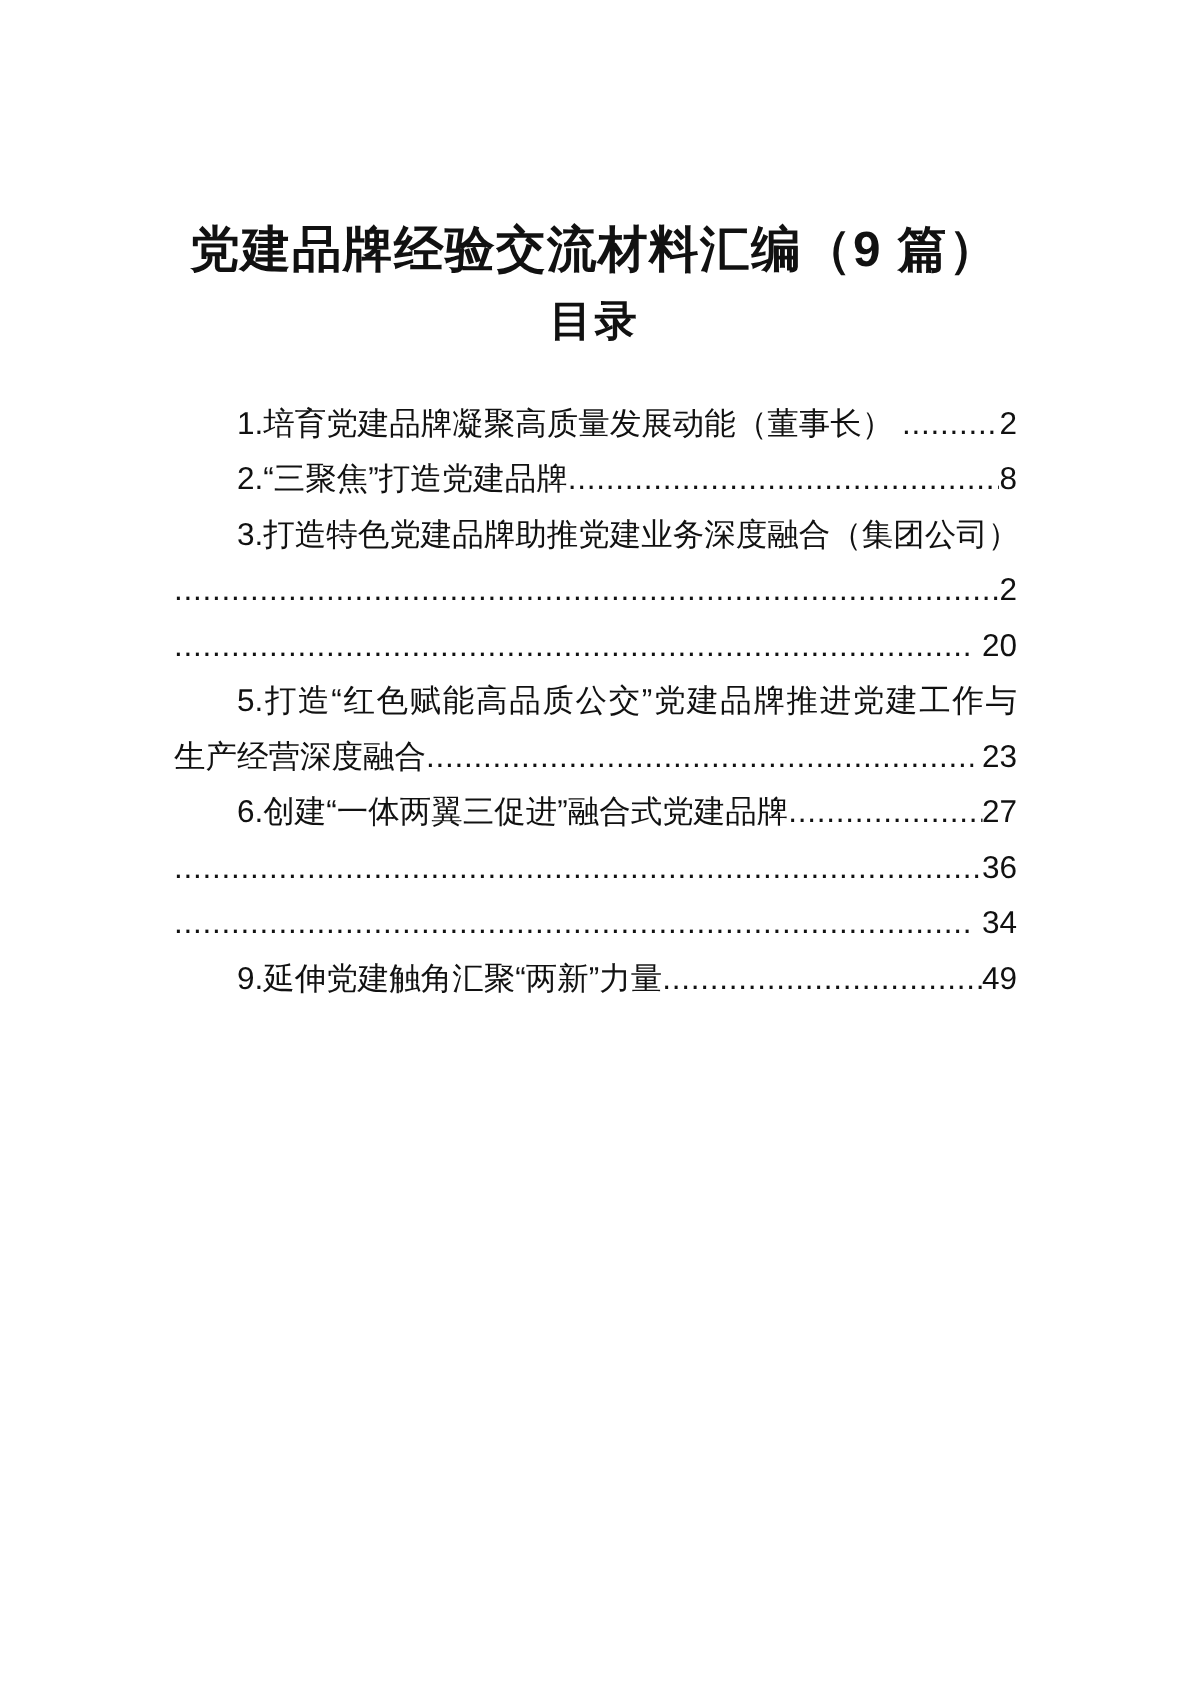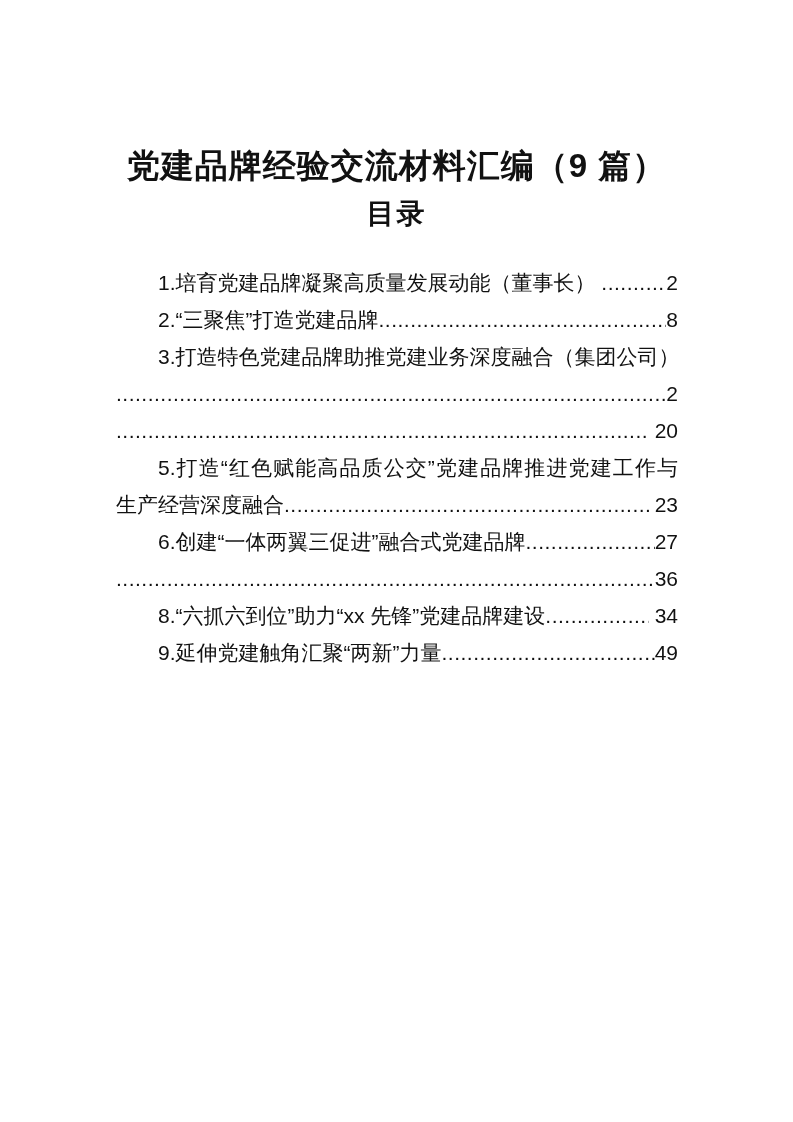--- a/index.html
+++ b/index.html
@@ -122,21 +122,20 @@
       <div class="toc-line">
         <span class="toc-text indent">6.创建“一体两翼三促进”融合式党建品牌</span>
         <span class="leader">................................................................................................................................................................................................................................................</span>
         <span class="page-num">27</span>
       </div>
       <div class="toc-line">
         <span class="leader">................................................................................................................................................................................................................................................</span>
         <span class="page-num">36</span>
       </div>
       <div class="toc-line">
-        <span class="toc-text indent">8.“六抓六到位”助力“xx 先锋”党建品牌建设</span>
         <span class="leader">................................................................................................................................................................................................................................................</span>
         <span class="page-num"> 34</span>
       </div>
       <div class="toc-line">
         <span class="toc-text indent">9.延伸党建触角汇聚“两新”力量</span>
         <span class="leader">................................................................................................................................................................................................................................................</span>
         <span class="page-num">49</span>
       </div>
     </div>
 </div>

